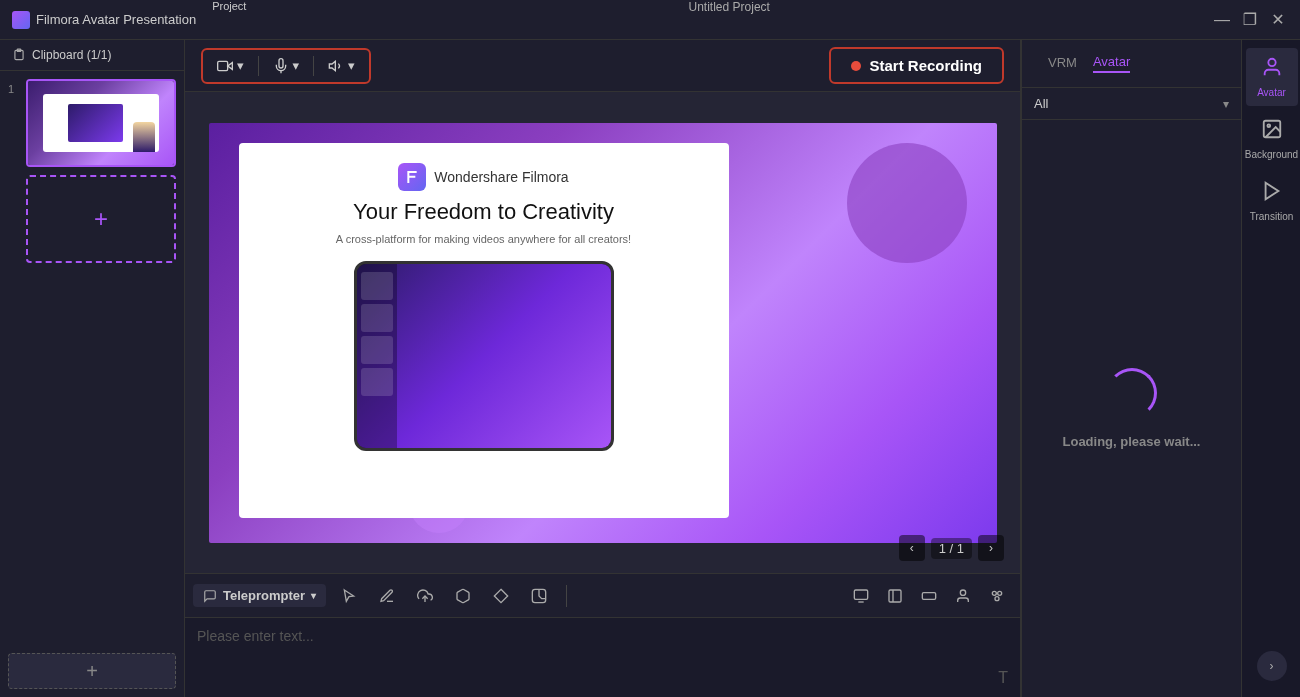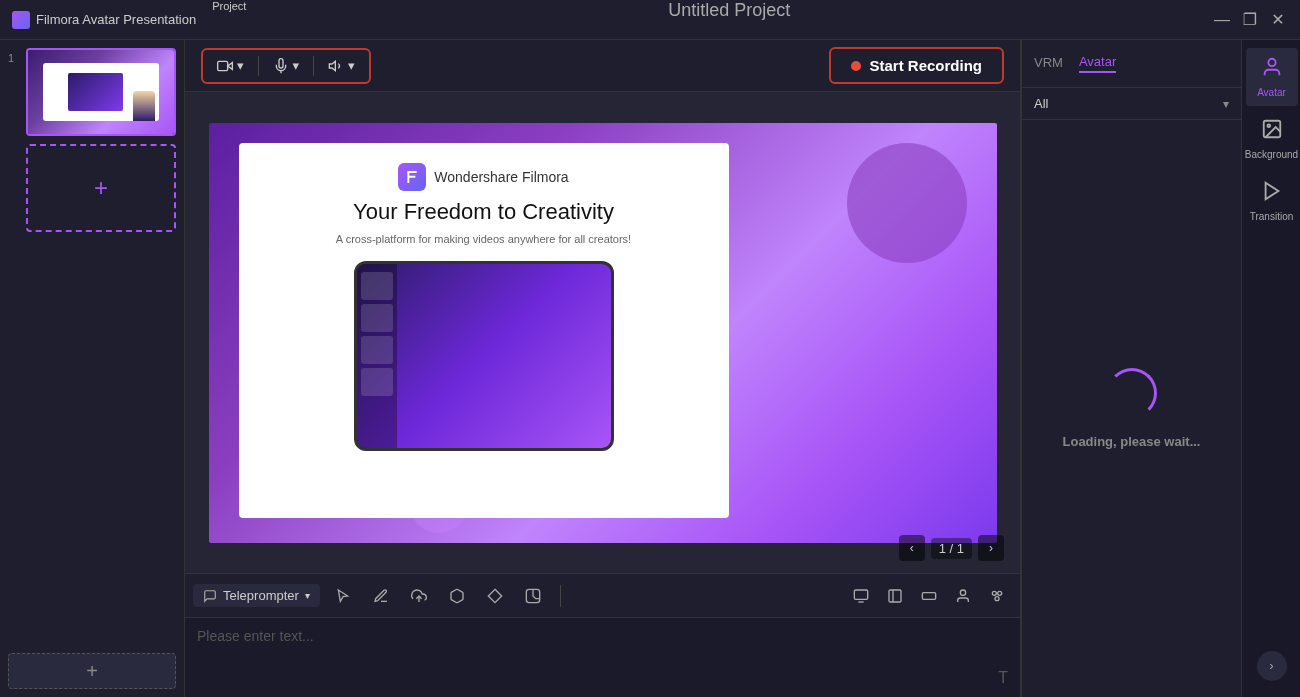--- a/index.html
+++ b/index.html
@@ -39,21 +39,21 @@
       display: inline-block;
     }
     .menu-item {
       font-size: 11px;
       color: #ccc;
       cursor: pointer;
     }
     .window-title {
       flex: 1;
       text-align: center;
-      font-size: 18px;
+      font-size: 12px;
       color: #aaa;
     }
     .window-controls {
       display: flex;
       gap: 8px;
       align-items: center;
     }
     .win-btn {
       font-size: 16px;
       color: #aaa;
@@ -449,20 +449,21 @@
     
     #bottom-toolbar {
       height: 44px;
       background: #1e1e2e;
       display: flex;
       align-items: center;
       padding: 0 8px;
       gap: 8px;
       border-top: 1px solid #333;
       flex-shrink: 0;
+      font-weight: bold;
     }
     .teleprompter-btn {
       display: flex;
       align-items: center;
       gap: 6px;
       padding: 4px 10px;
       background: #2a2a3e;
       border-radius: 4px;
       cursor: pointer;
       font-size: 13px;
@@ -515,21 +516,21 @@
       width: 220px;
       background: #1e1e2e;
       border-left: 1px solid #333;
       display: flex;
       flex-direction: column;
       flex-shrink: 0;
     }
     .right-tabs {
       display: flex;
       align-items: center;
-      padding: 0 12px;
+      padding: 0 26px;
       height: 48px;
       border-bottom: 1px solid #333;
       gap: 16px;
     }
     .right-tab {
       font-size: 13px;
       color: #888;
       cursor: pointer;
       padding-bottom: 2px;
     }
@@ -644,20 +645,27 @@
   <div class="window-controls">
     <span class="win-btn">—</span>
     <span class="win-btn">❐</span>
     <span class="win-btn">✕</span>
   </div>
 </div>
 
 <div id="main">
 
   <div id="left-panel">
+    <div id="clipboard-header">
+      <svg width="14" height="14" viewBox="0 0 24 24" fill="none" stroke="#aaa" stroke-width="2">
+        <rect x="9" y="2" width="6" height="4" rx="1"></rect>
+          <rect x="5" y="4" width="14" height="16" rx="2"></rect>
+      </svg>
+      <span>Clipboard (1/1)</span>
+    </div>
     <div class="slides-list">
 
       <div class="slide-item">
         <span class="slide-number">1</span>
         <div class="slide-thumbnail active">
           <div class="slide-thumbnail-inner">
             <div class="slide-thumb-content">
               <div class="thumb-mini-screen"></div>
               <div class="thumb-avatar"></div>
             </div>

